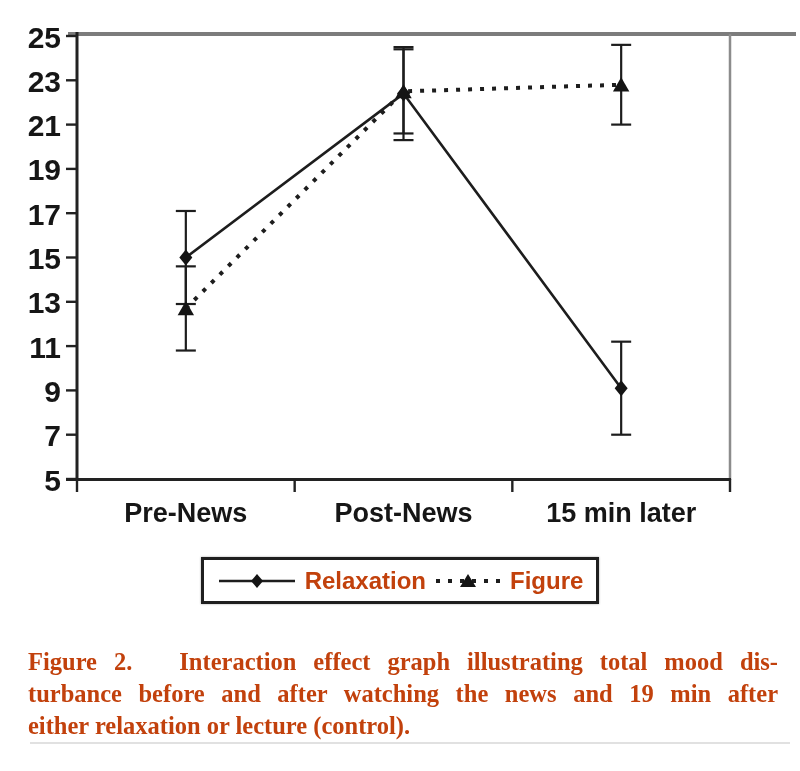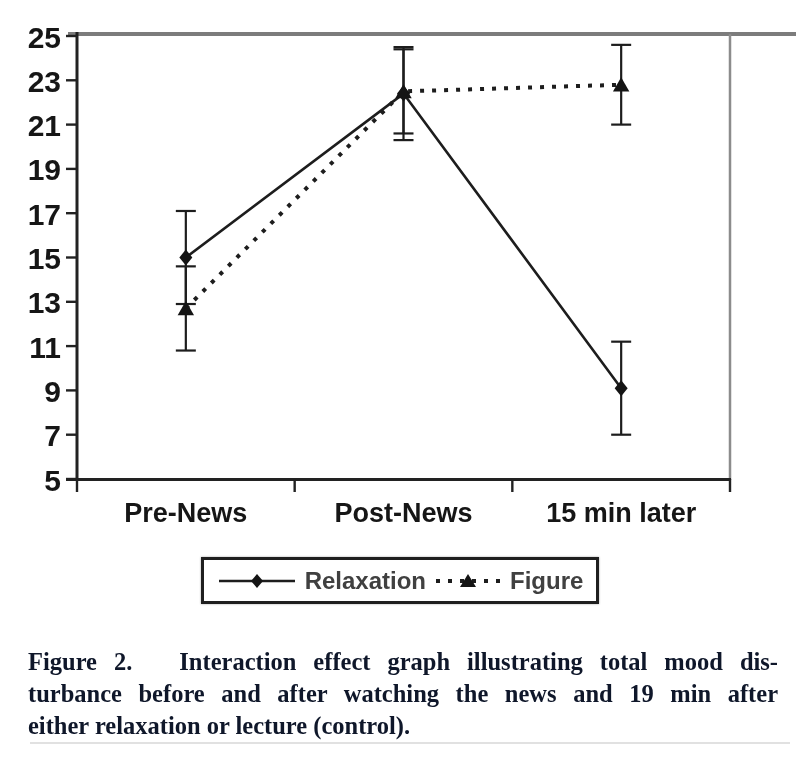--- a/index.html
+++ b/index.html
@@ -6,24 +6,24 @@
   .page{position:relative;width:800px;height:771px;background:#ffffff;overflow:hidden;
         font-family:"Liberation Sans",sans-serif;}
   #chart-svg{position:absolute;left:0;top:0;}
   .ylab{font:700 30px "Liberation Sans",sans-serif;fill:#161616;}
   .xlab{font:700 27px "Liberation Sans",sans-serif;fill:#161616;}
 
   .legend{position:absolute;left:201px;top:557px;width:398px;height:47px;
           box-sizing:border-box;border:3px solid #1f1f1f;background:#fff;
           display:flex;align-items:center;justify-content:center;gap:8px;
           box-shadow:0 0 2px rgba(0,0,0,.35);}
-  .legend-label{font-weight:700;font-size:24px;color:#404040;letter-spacing:0;white-space:nowrap;}
+  .legend-label{font-weight:700;font-size:24px;color:#c2410c;letter-spacing:0;white-space:nowrap;}
   .legend svg{display:block;}
 
-  .caption{position:absolute;left:28px;top:646px;width:750px;color:#0f172a;
+  .caption{position:absolute;left:28px;top:646px;width:750px;color:#c2410c;
            font-family:"Liberation Serif",serif;font-weight:700;font-size:24.5px;
            line-height:32px;}
   .cap-line{white-space:normal;}
   .cap-line.j{text-align:justify;text-align-last:justify;}
   .figlabel{padding-right:30px;}
 
   .scan-line{position:absolute;left:30px;top:742px;width:760px;height:2px;
              background:#9a9a9a;opacity:.30;}
 </style>
 </head>

